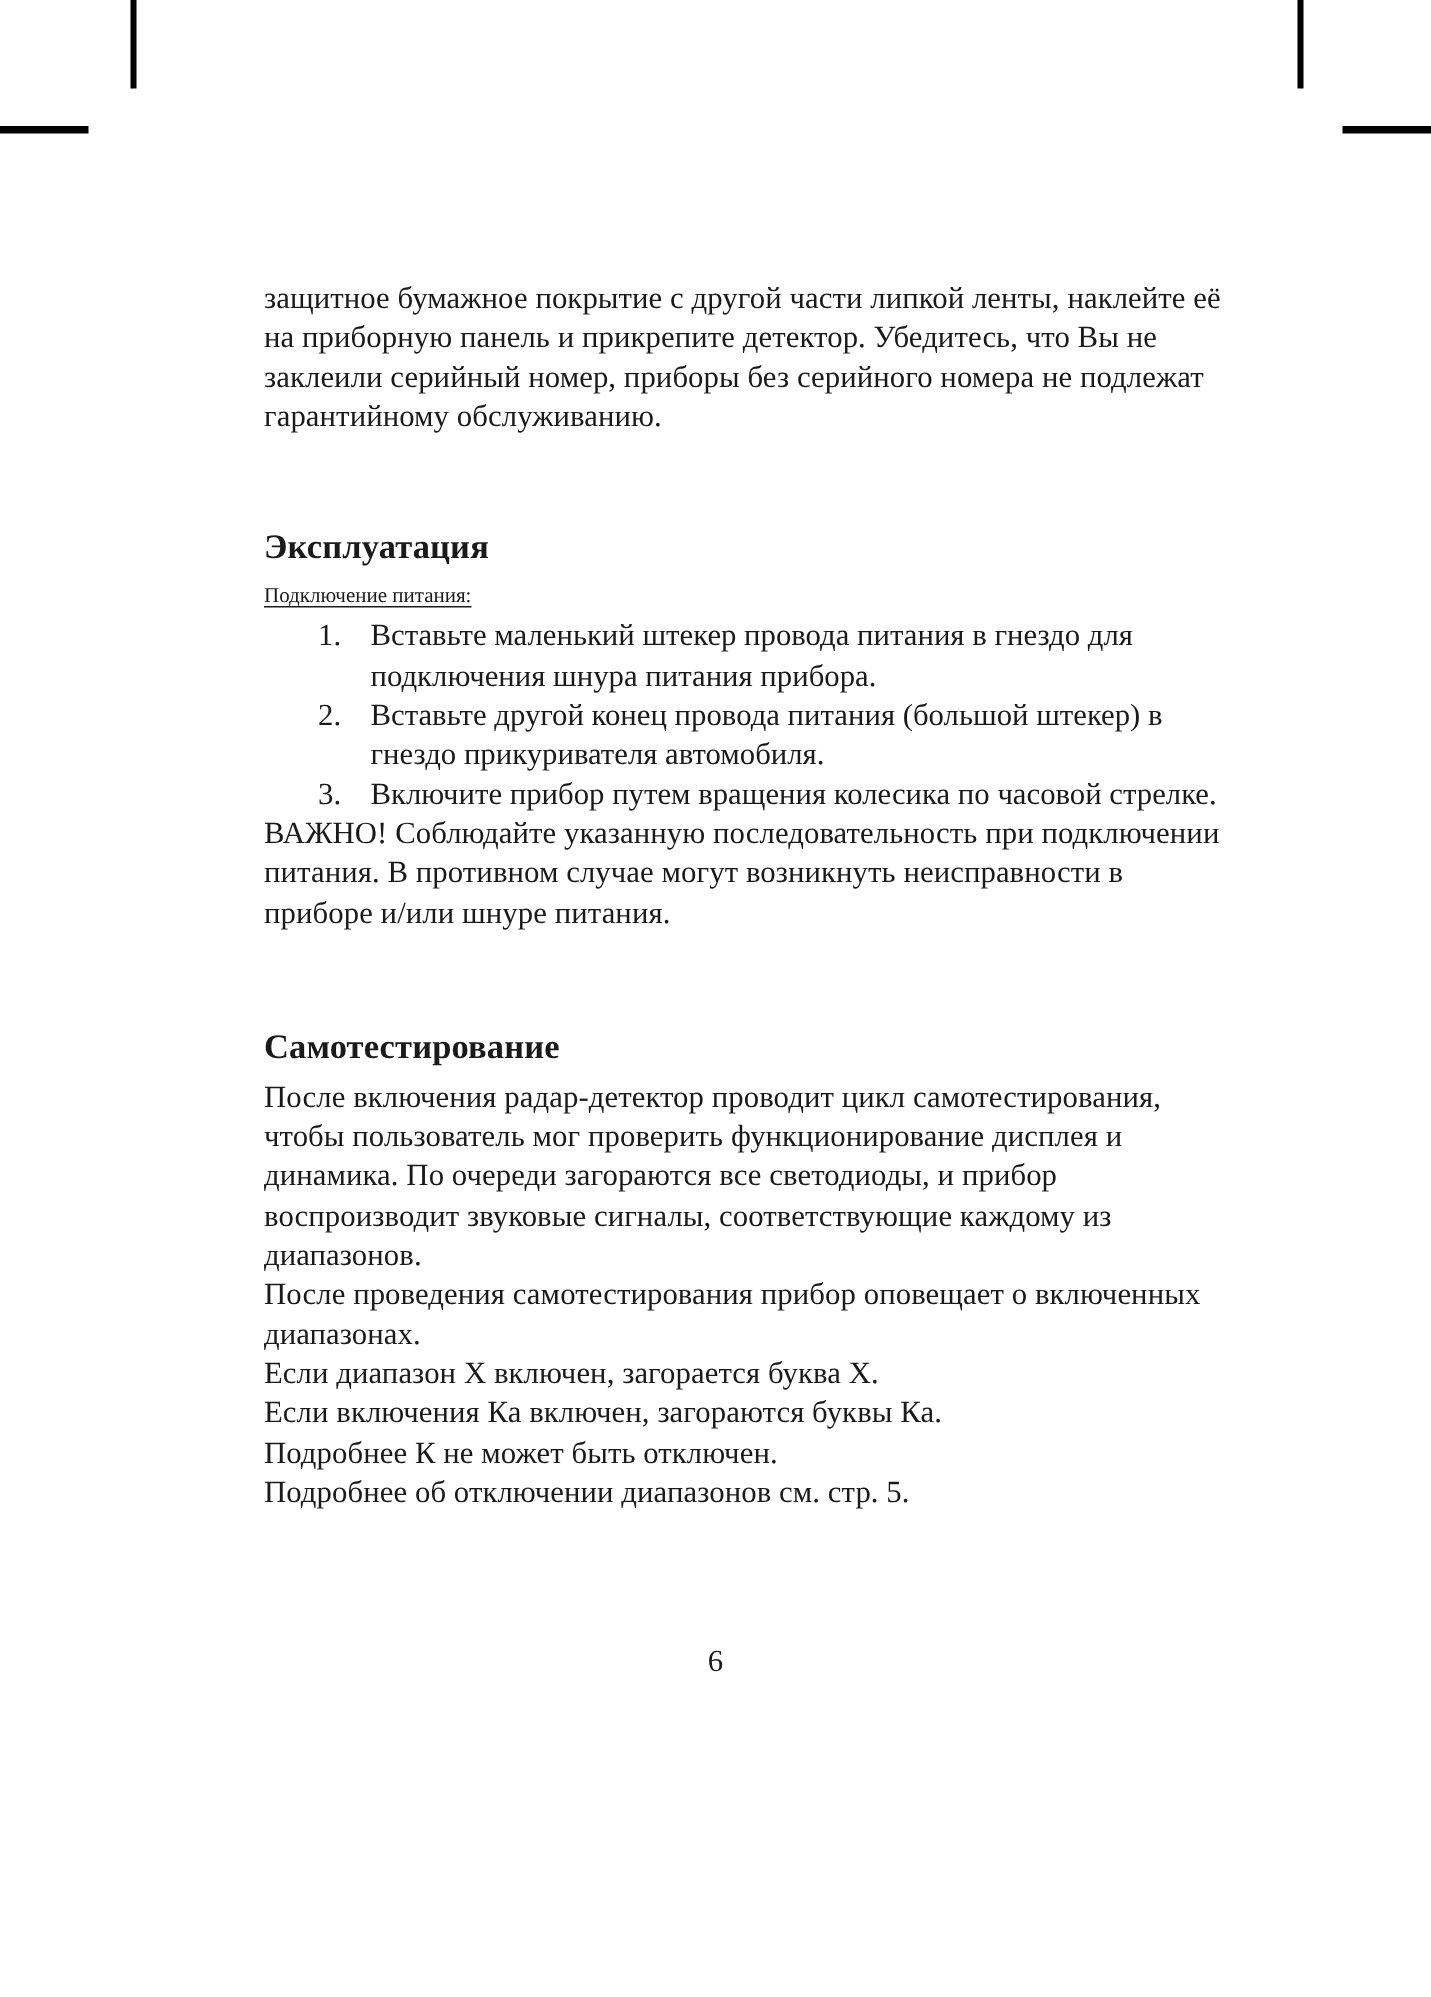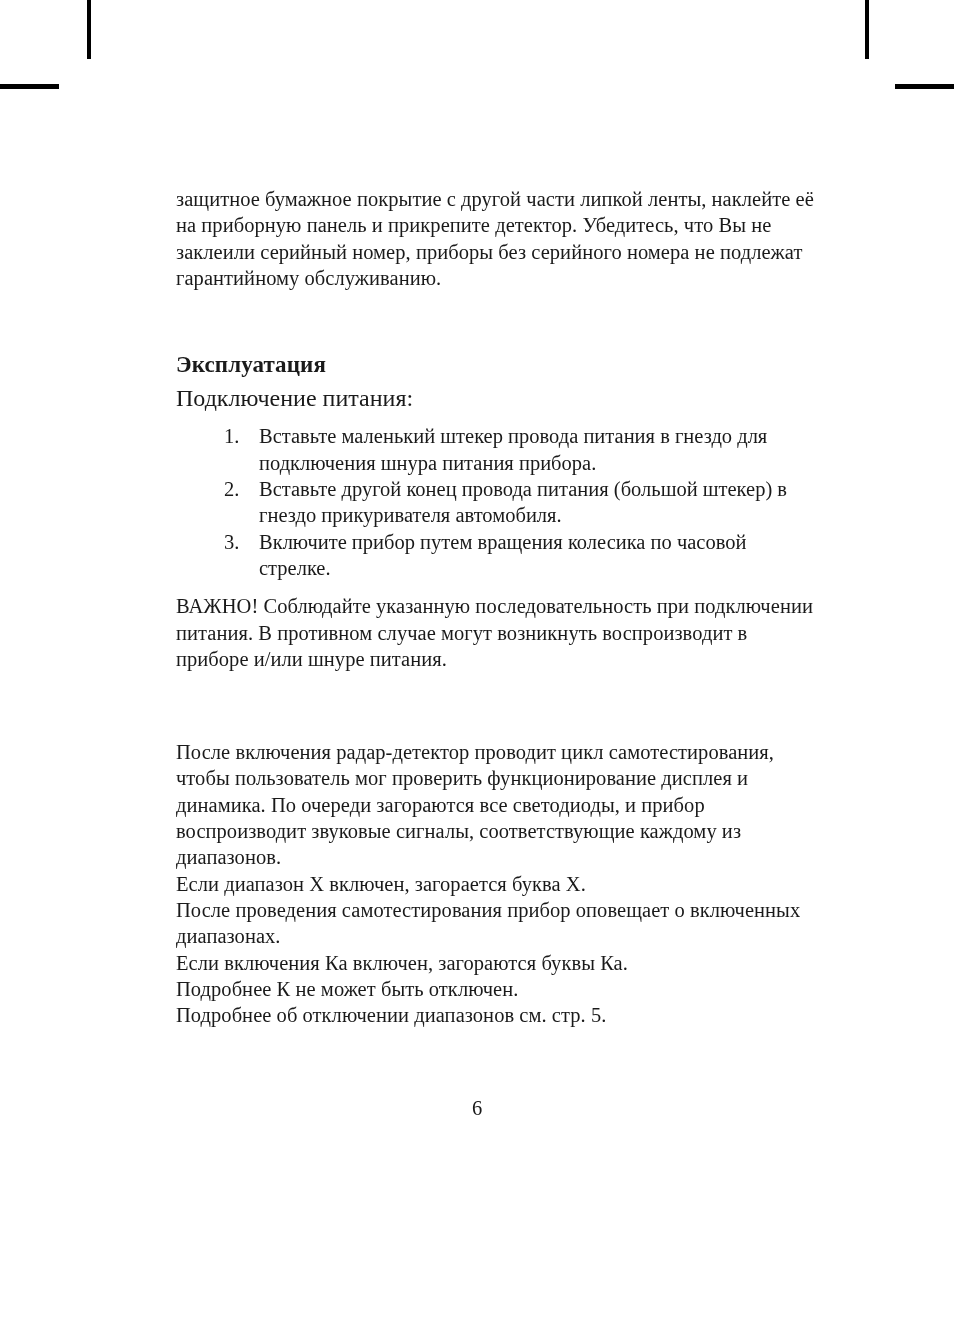--- a/index.html
+++ b/index.html
@@ -55,28 +55,29 @@
   h2.section-heading {
     margin: 0;
     font-size: 23px;
     font-weight: bold;
     line-height: 30px;
     letter-spacing: 0.1px;
   }
 
   .subhead {
     margin: 0;
-    font-size: 24px;
+    font-size: 14px;
     line-height: 26.3px;
+    text-decoration: underline;
     text-underline-offset: 3px;
     display: inline-block;
   }
 
   ol.steps {
-    margin: 12px;
+    margin: 0;
     padding: 0;
     list-style: none;
     counter-reset: stepnum;
   }
   ol.steps > li {
     position: relative;
     counter-increment: stepnum;
     padding-left: 71px;
     font-size: 20.5px;
     line-height: 26.3px;
@@ -134,30 +135,31 @@
     <div>
       <span class="subhead">Подключение питания:</span>
     </div>
 
     <ol class="steps">
       <li>Вставьте маленький штекер провода питания в гнездо для подключения шнура питания прибора.</li>
       <li>Вставьте другой конец провода питания (большой штекер) в гнездо прикуривателя автомобиля.</li>
       <li>Включите прибор путем вращения колесика по часовой стрелке.</li>
     </ol>
 
-    <p class="body-par">ВАЖНО! Соблюдайте указанную последовательность при подключении питания. В противном случае могут возникнуть воспроизводит в приборе и/или шнуре питания.</p>
+    <p class="body-par">ВАЖНО! Соблюдайте указанную последовательность при подключении питания. В противном случае могут возникнуть неисправности в приборе и/или шнуре питания.</p>
 
     <div class="gap-before-heading-2"></div>
 
+    <h2 class="section-heading">Самотестирование</h2>
 
     <div class="gap-after-heading-2"></div>
 
     <p class="body-par">После включения радар-детектор проводит цикл самотестирования, чтобы пользователь мог проверить функционирование дисплея и динамика. По очереди загораются все светодиоды, и прибор воспроизводит звуковые сигналы, соответствующие каждому из диапазонов.</p>
+    <p class="body-par">После проведения самотестирования прибор оповещает о включенных диапазонах.</p>
     <p class="body-par">Если диапазон Х включен, загорается буква Х.</p>
-    <p class="body-par">После проведения самотестирования прибор оповещает о включенных диапазонах.</p>
     <p class="body-par">Если включения Ка включен, загораются буквы Ка.</p>
     <p class="body-par">Подробнее К не может быть отключен.</p>
     <p class="body-par">Подробнее об отключении диапазонов см. стр. 5.</p>
 
   </div>
 
   <div class="page-number">6</div>
 
 </div>
 

